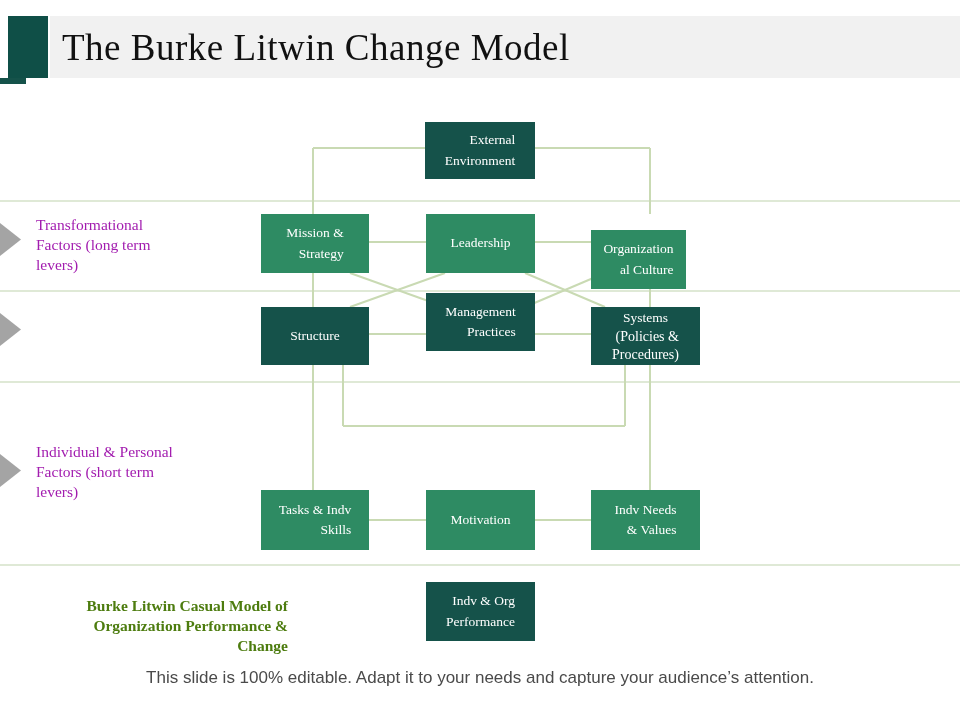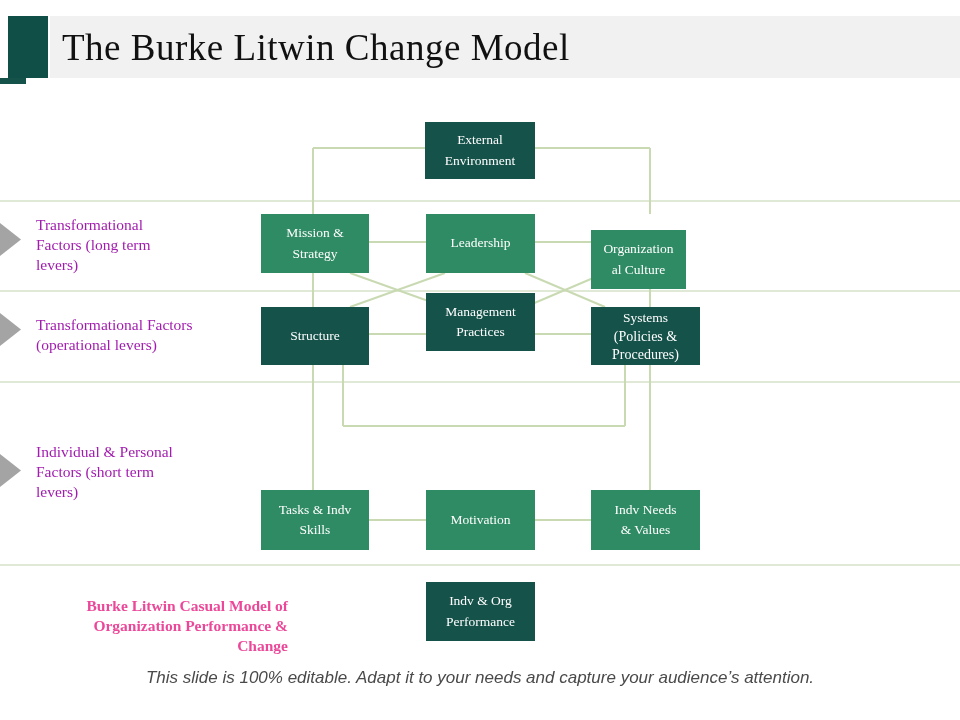--- a/index.html
+++ b/index.html
@@ -28,31 +28,31 @@
   
   .side-label{
     position:absolute;left:36px;font-size:15.5px;line-height:20px;
     color:#a21caf;white-space:pre-line;
   }
   
   .box{
     position:absolute;display:flex;flex-direction:column;align-items:center;justify-content:center;
     color:#fff;text-align:center;font-size:13.5px;line-height:1.5;padding:2px;box-sizing:border-box;
   }
-  .box span{white-space:pre-line;}
+  .box span{white-space:pre-line;text-align:right;}
   .box .sub{font-size:14px;line-height:1.3;}
   .box.dark{background:#15524a;}
   .box.medium{background:#2e8b63;}
   
   .caption{
     position:absolute;left:70px;top:584px;width:218px;text-align:right;font-weight:bold;
-    font-size:15.5px;line-height:20px;color:#ec4899;white-space:pre-line;
+    font-size:15.5px;line-height:20px;color:#4d7c0f;white-space:pre-line;
   }
   .footer-note{
-    position:absolute;left:0;top:656px;width:960px;text-align:center;font-style:italic;
+    position:absolute;left:0;top:656px;width:960px;text-align:center;
     font-size:17px;color:#4a4a4a;font-family:"Liberation Sans", sans-serif;
   }
 </style>
 </head>
 <body>
 
 <div class="slide">
 
   <div class="title-band"></div>
   <div class="accent-square"></div>
@@ -98,22 +98,20 @@
     </g>
   </svg>
 
   <div class="section-arrow" style="top:211px"></div>
   <div class="section-arrow" style="top:301px"></div>
   <div class="section-arrow" style="top:442px"></div>
 
   <div class="side-label" style="top:203px">Transformational
 Factors (long term
 levers)</div>
-  <div class="side-label" style="top:303px">Transformational Factors
-(operational levers)</div>
   <div class="side-label" style="top:430px">Individual &amp; Personal
 Factors (short term
 levers)</div>
 
   <div class="box dark" style="left:425px;top:110px;width:110px;height:57px">
       <span>External
 Environment</span>
     </div>
 
   <div class="box medium" style="left:261px;top:202px;width:108px;height:59px">

